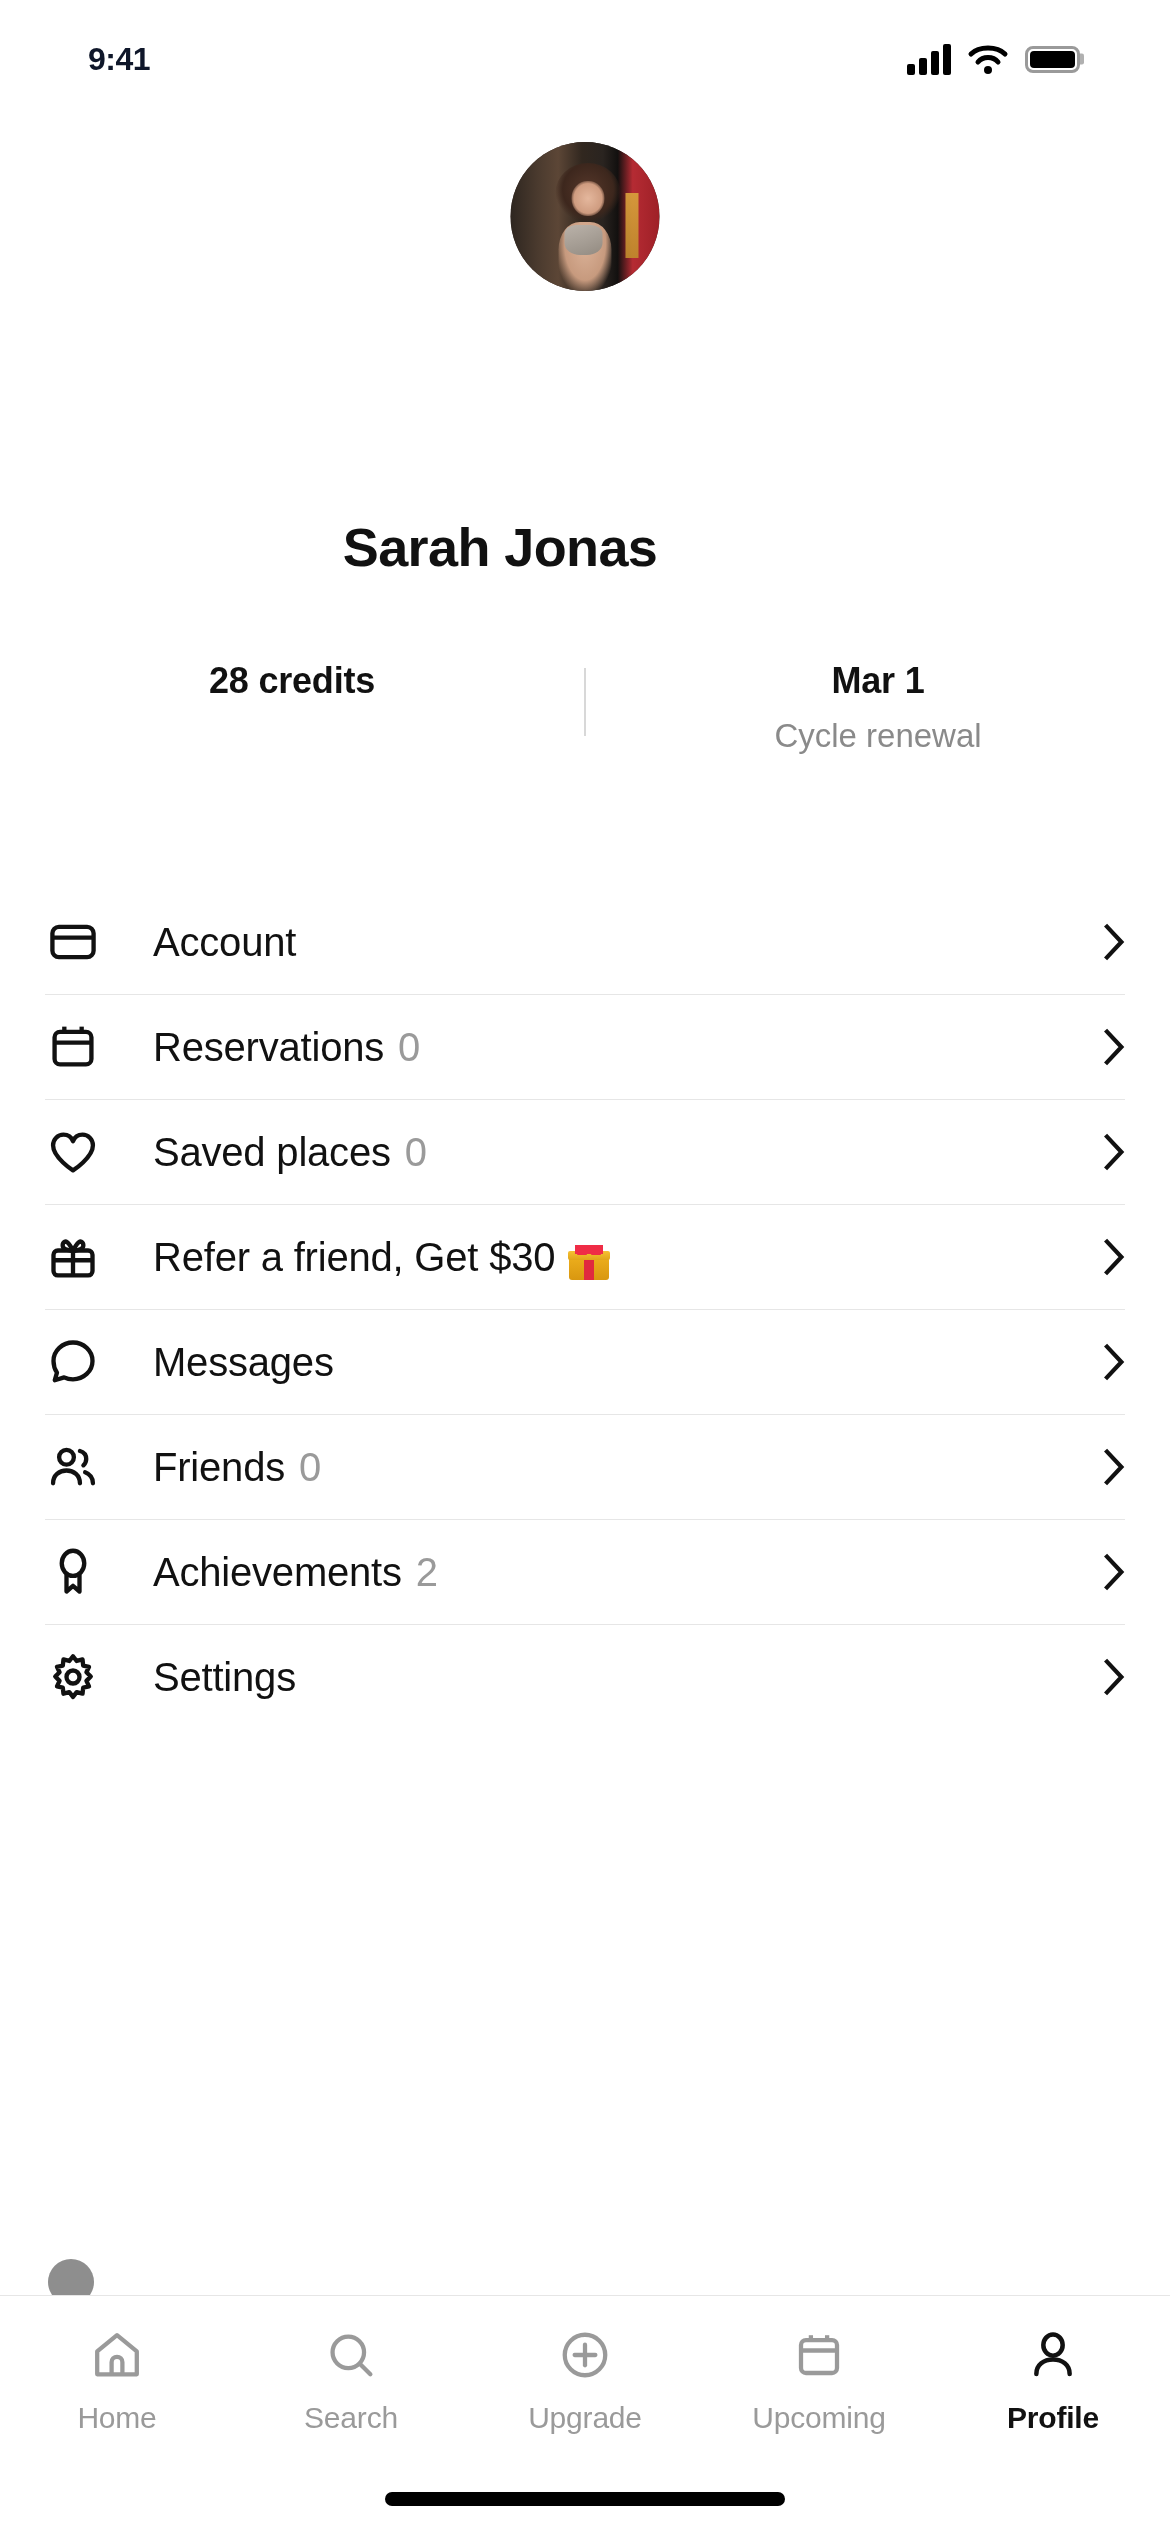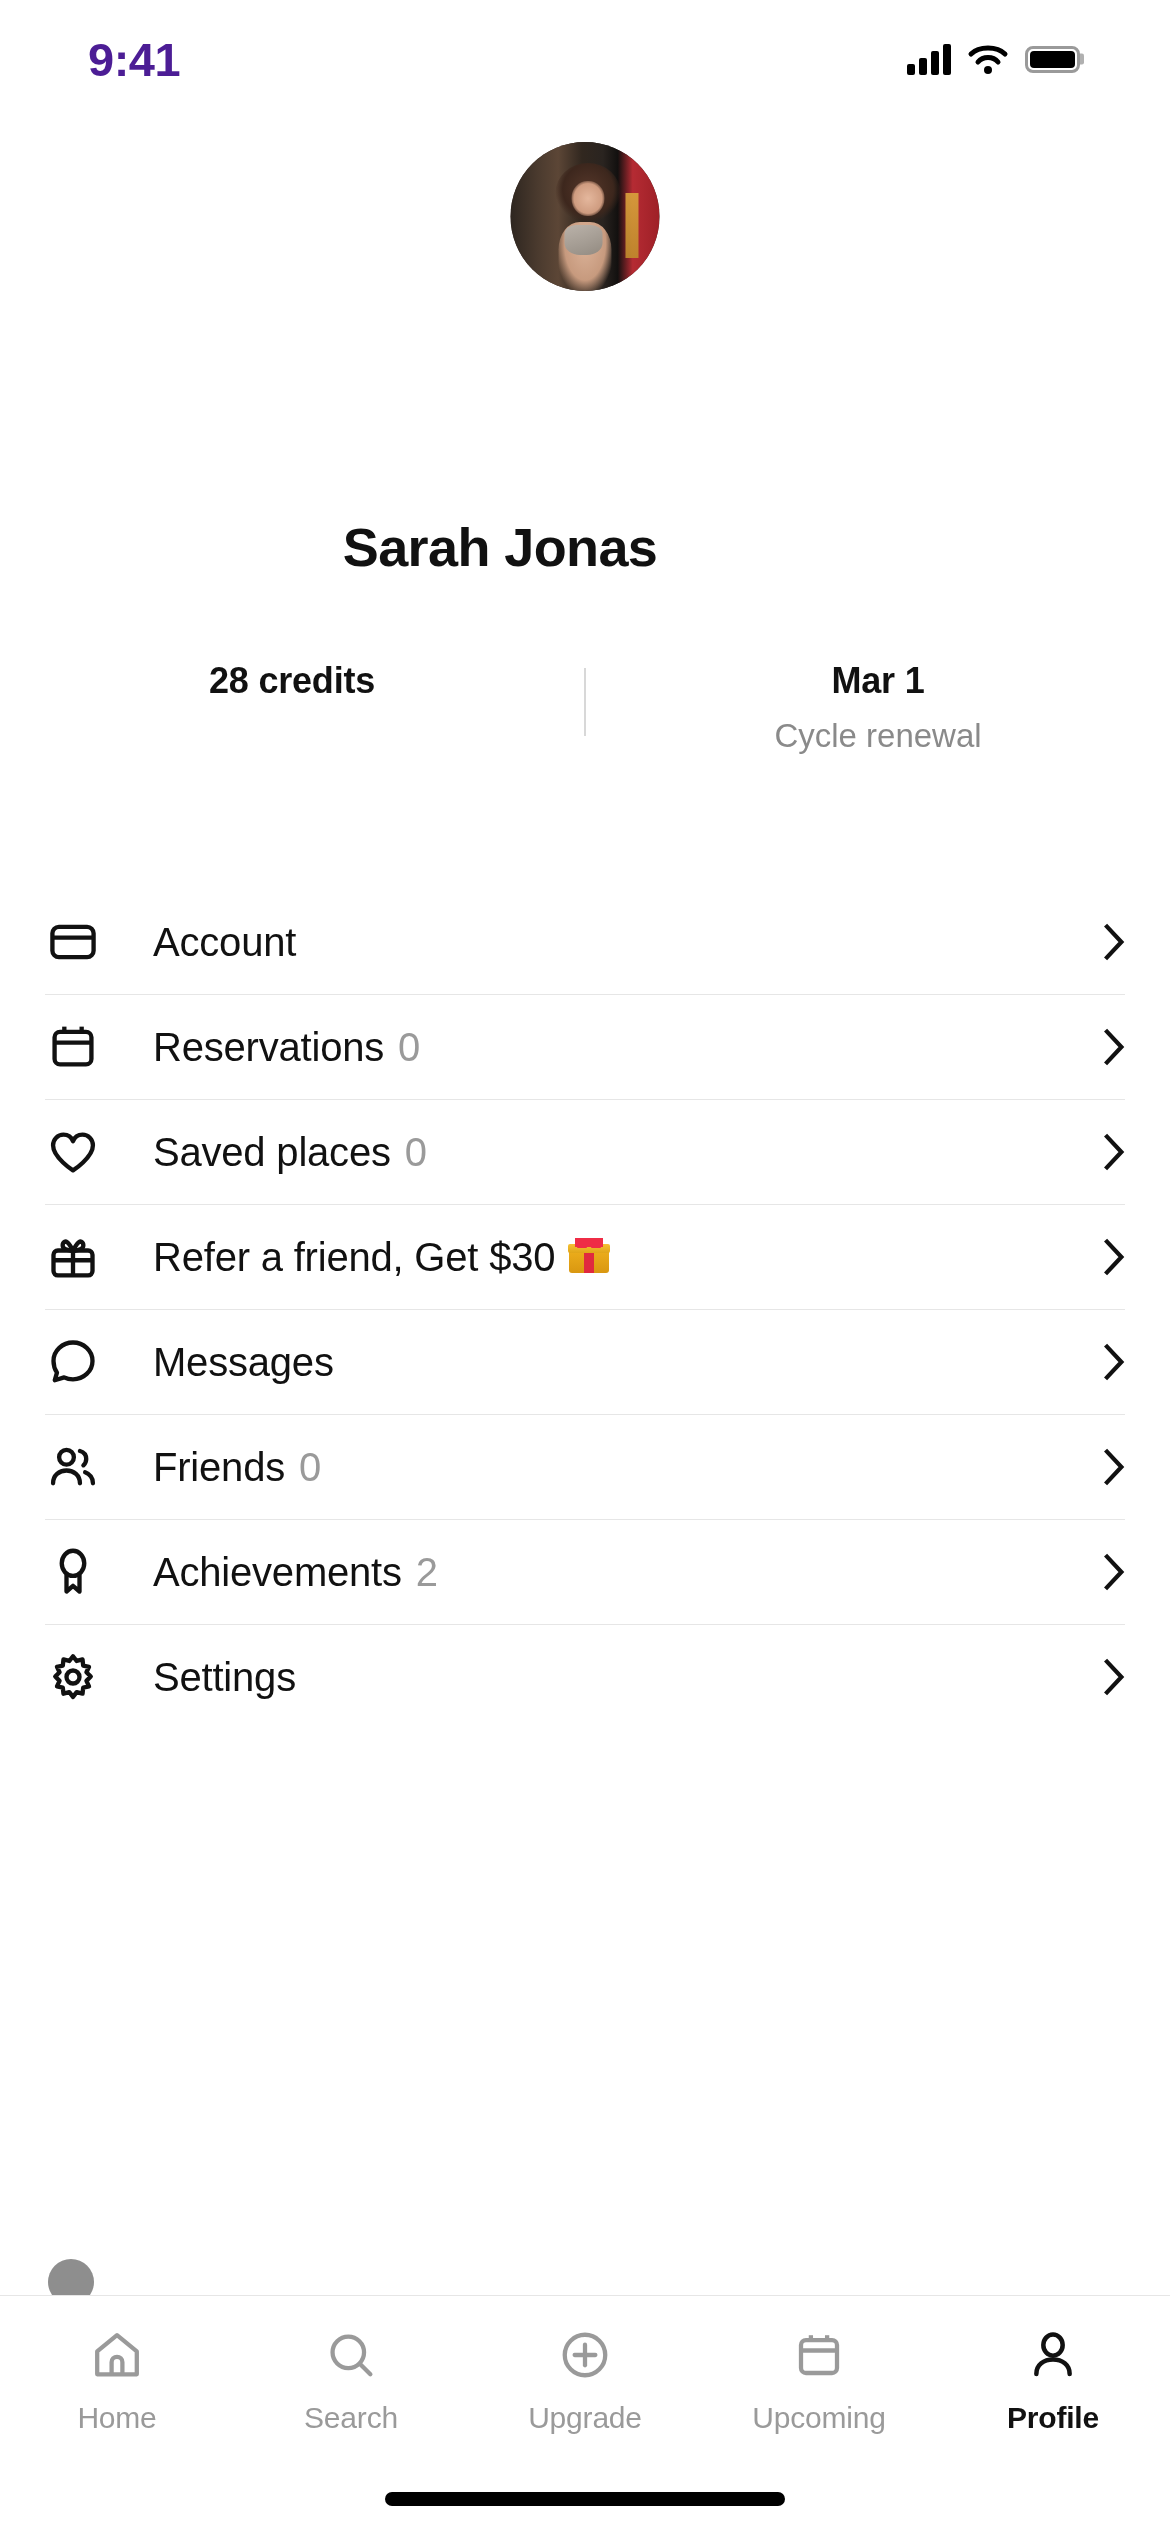--- a/index.html
+++ b/index.html
@@ -11,21 +11,21 @@
     overflow:hidden;
   }
   .phone{ position:relative; width:1170px; height:2532px; background:#fff; }
 
   
   .statusbar{
     position:absolute; top:0; left:0; width:1170px; height:118px;
     display:flex; align-items:center; justify-content:space-between;
     padding:0 90px 0 88px;
   }
-  .status-time{ font-size:47px; font-weight:700; color:#4c1d95; letter-spacing:-0.5px; }
+  .status-time{ font-size:32px; font-weight:700; color:#0f172a; letter-spacing:-0.5px; }
   .status-right{ display:flex; align-items:center; gap:16px; }
   .sig{ display:flex; align-items:flex-end; gap:4px; height:32px; }
   .sig i{ display:block; width:8px; background:#000; border-radius:2px; }
   .sig i:nth-child(1){ height:11px; }
   .sig i:nth-child(2){ height:17px; }
   .sig i:nth-child(3){ height:24px; }
   .sig i:nth-child(4){ height:31px; }
   .batt{
     width:55px; height:27px; border:3px solid #9a9a9a; border-radius:8px;
     position:relative; display:flex; align-items:center; padding:2px;
@@ -90,21 +90,21 @@
   
   .menu{ position:absolute; top:890px; left:0; width:1170px; }
   .row{
     position:relative; height:104px; display:flex; align-items:center;
     padding-left:45px; padding-right:45px;
   }
   .row .ic{ width:56px; height:56px; flex:0 0 56px; display:flex; align-items:center; justify-content:center; }
   .row .ic svg{ display:block; }
   .row .lbl{
     margin-left:52px; font-size:40px; color:#111; letter-spacing:-0.2px;
-    display:flex; align-items:flex-start; gap:14px; white-space:nowrap;
+    display:flex; align-items:flex-end; gap:14px; white-space:nowrap;
   }
   .row .cnt{ color:#9a9a9a; font-size:40px; }
   .chev{ margin-left:auto; width:22px; height:38px; }
   .divider{ height:1px; background:#e6e6e6; margin:0 45px; }
 
   
   .gift-emoji{
     position:relative; display:inline-block; width:40px; height:38px; vertical-align:-6px;
   }
   .gift-emoji .gbox{

